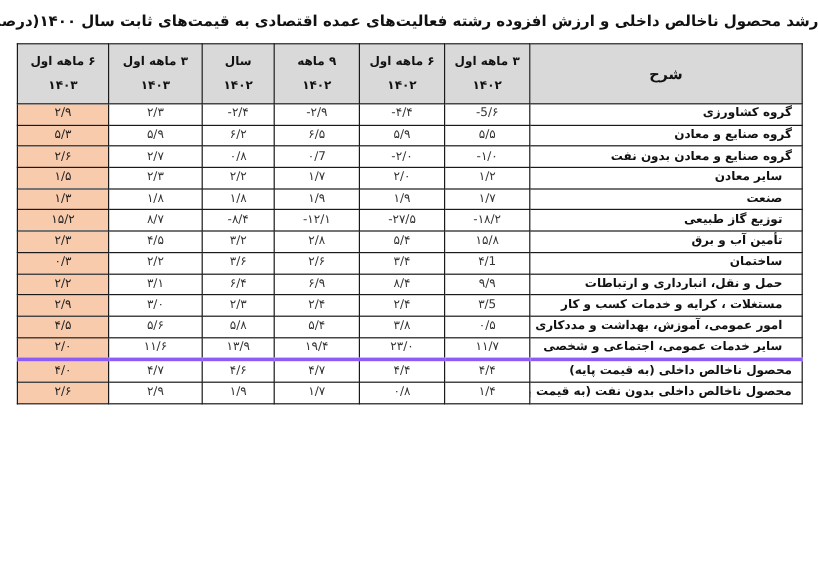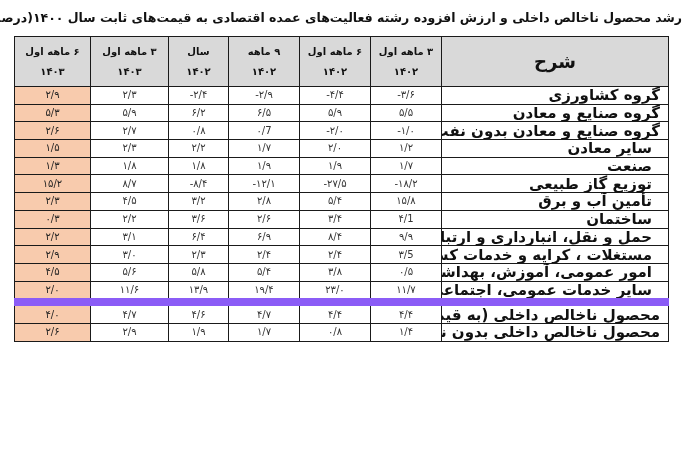--- a/index.html
+++ b/index.html
@@ -51,46 +51,46 @@
     text-align: center;
     line-height: 20px;
     color: #111;
   }
   table.growth thead th .l1,
   table.growth thead th .l2 {
     display: block;
     direction: rtl;
   }
   table.growth thead th.desc-head {
-    font-size: 18px;
+    font-size: 12px;
   }
   table.growth tbody td {
     height: 16.7px;
     font-size: 10px;
     text-align: center;
     color: #333;
     line-height: 16px;
   }
   table.growth tbody td.hl {
     background: #f8cbad;
     color: #222;
   }
   table.growth tbody td.desc {
     text-align: right;
     direction: rtl;
     padding-right: 8px;
     font-weight: bold;
-    font-size: 15px;
+    font-size: 10px;
     color: #111;
   }
   table.growth tbody td.desc.indent {
     padding-right: 16px;
   }
   table.growth tbody tr.total-first td {
-    border-top: 8px solid #8b5cf6;
+    border-top: 3px solid #8b5cf6;
   }
 </style>
 </head>
 <body>
 
 <div class="title">رشد محصول ناخالص داخلی و ارزش افزوده رشته فعالیت‌های عمده اقتصادی به قیمت‌های ثابت سال ۱۴۰۰(درصد)</div>
 
 <table class="growth">
   <colgroup>
     <col style="width:76px">
@@ -132,21 +132,21 @@
       </th>
     </tr>
   </thead>
   <tbody id="tbody">
       <tr>
         <td class="hl">۲/۹</td>
         <td>۲/۳</td>
         <td>-۲/۴</td>
         <td>-۲/۹</td>
         <td>-۴/۴</td>
-        <td>-۳/۶</td>
+        <td>-5/۶</td>
         <td class="desc">گروه کشاورزی</td>
       </tr>
       <tr>
         <td class="hl">۵/۳</td>
         <td>۵/۹</td>
         <td>۶/۲</td>
         <td>۶/۵</td>
         <td>۵/۹</td>
         <td>۵/۵</td>
         <td class="desc">گروه صنایع و معادن</td>

